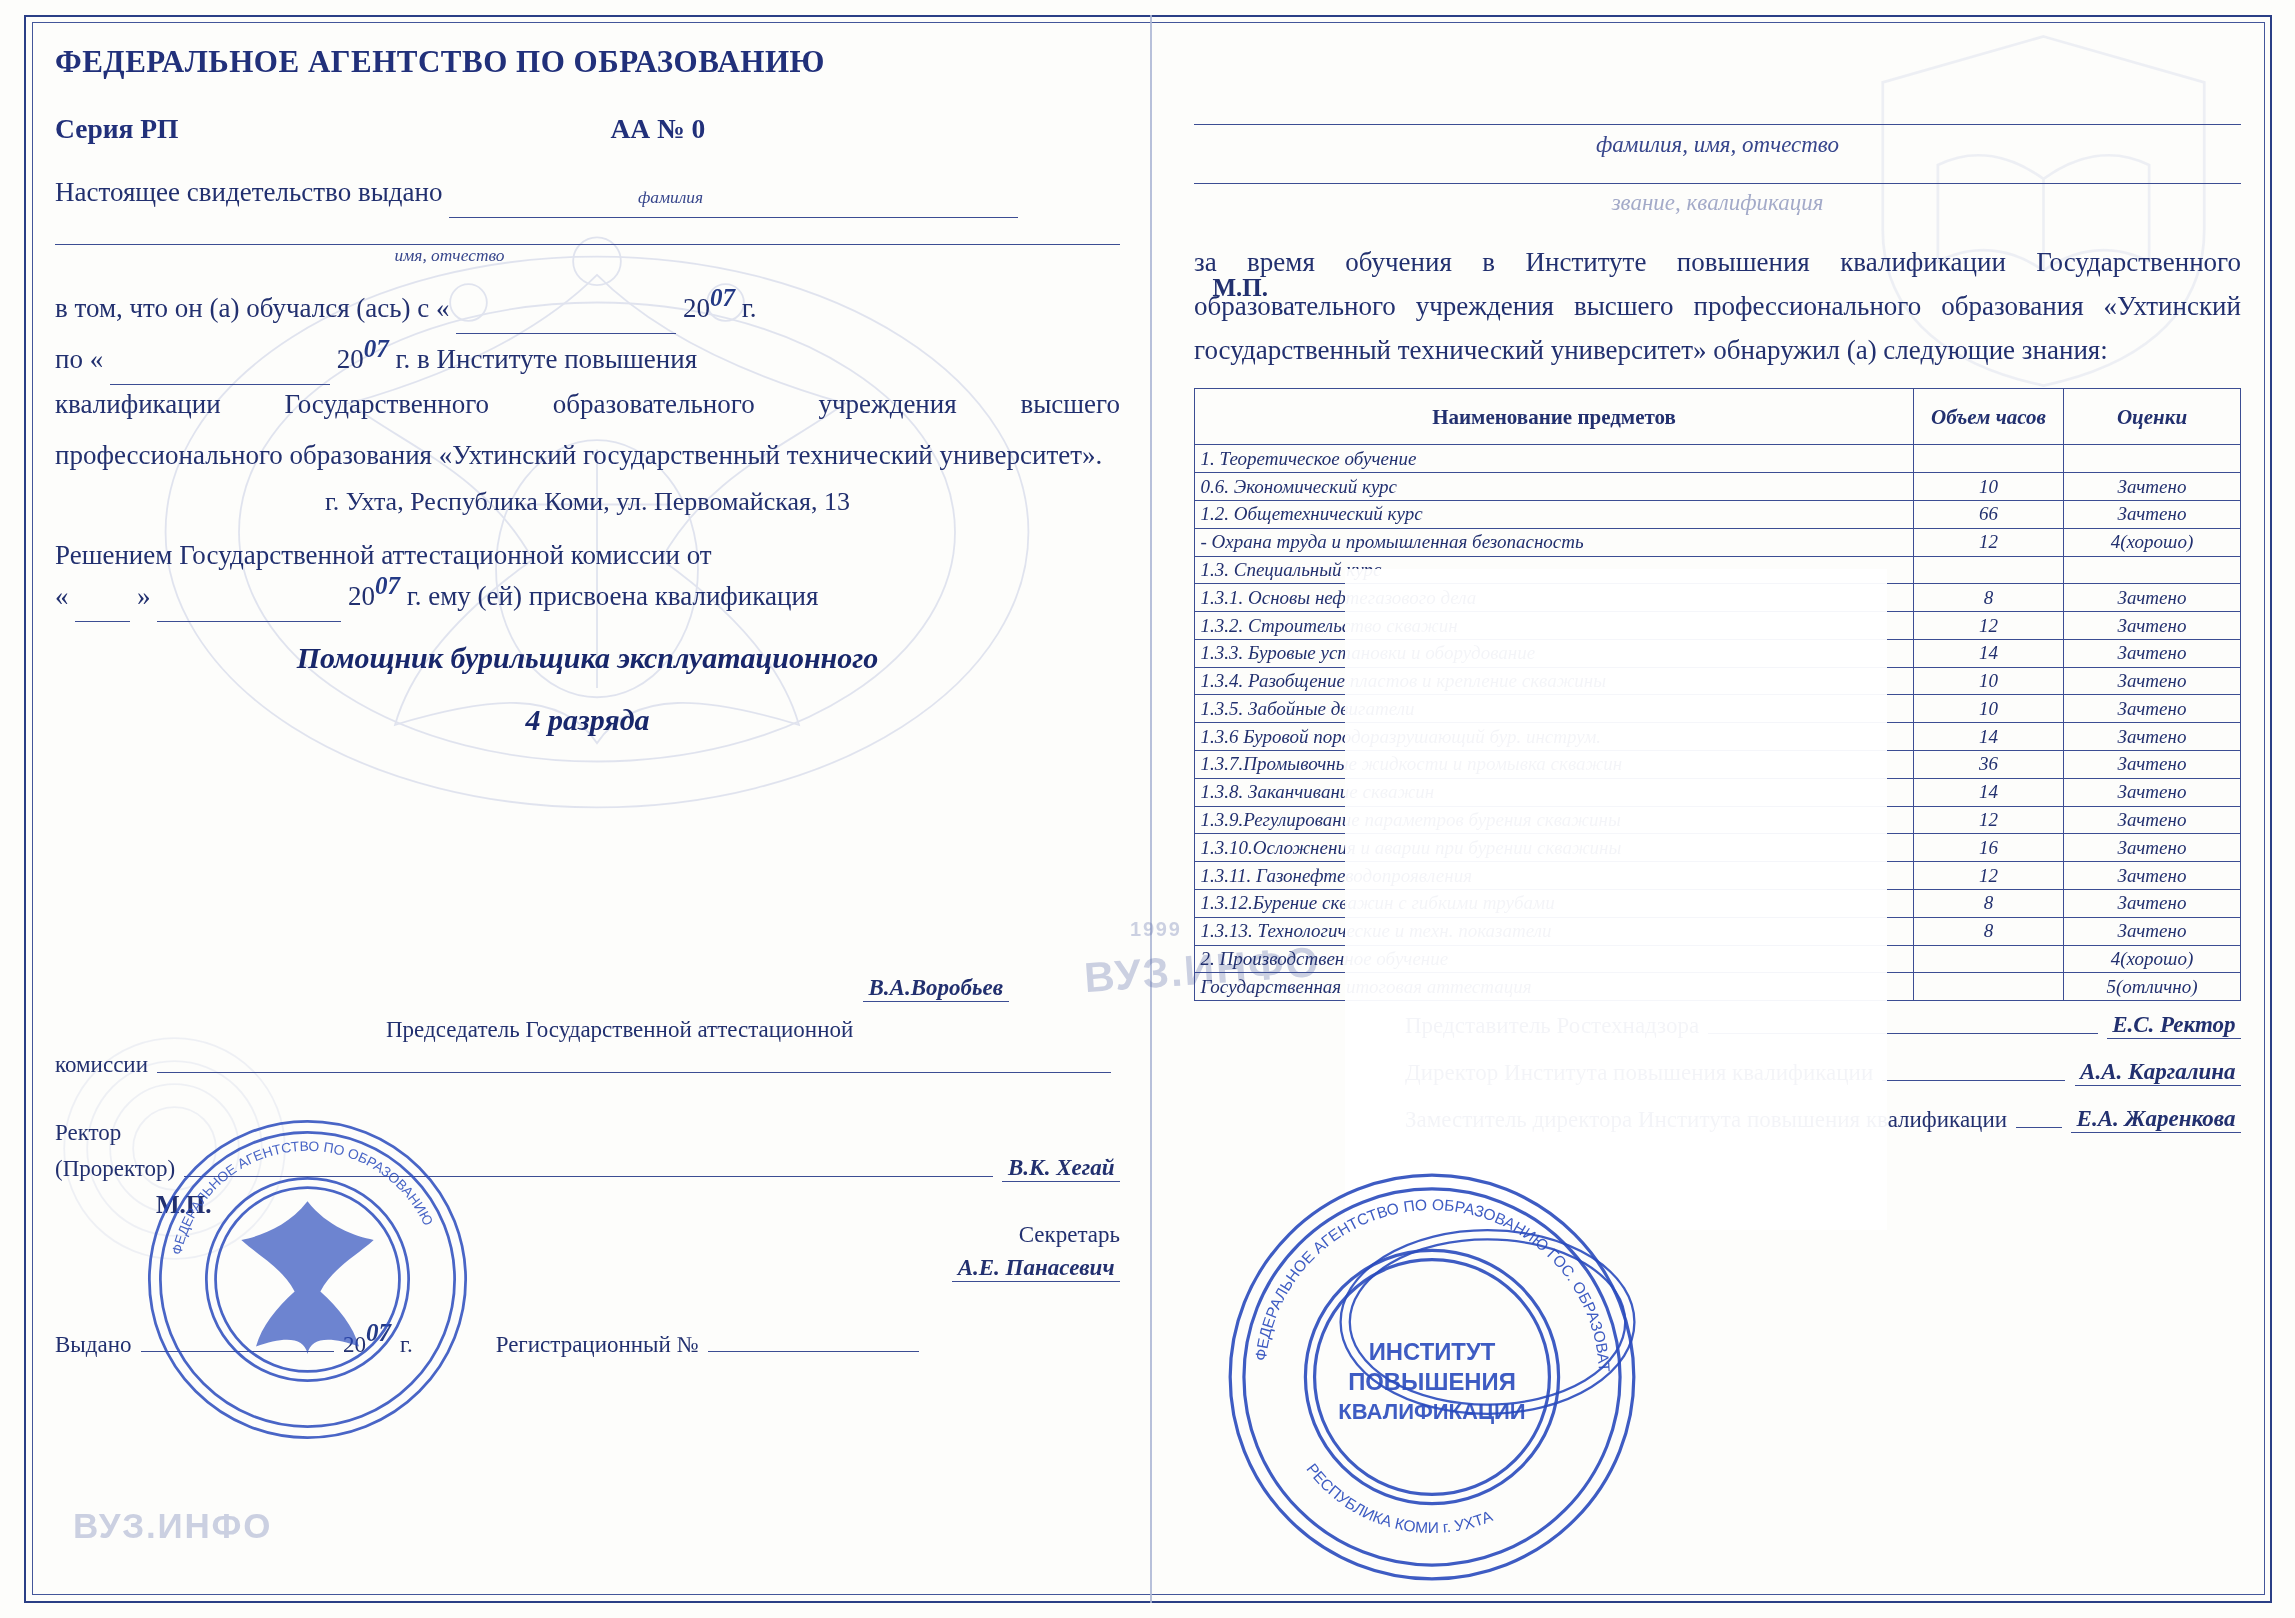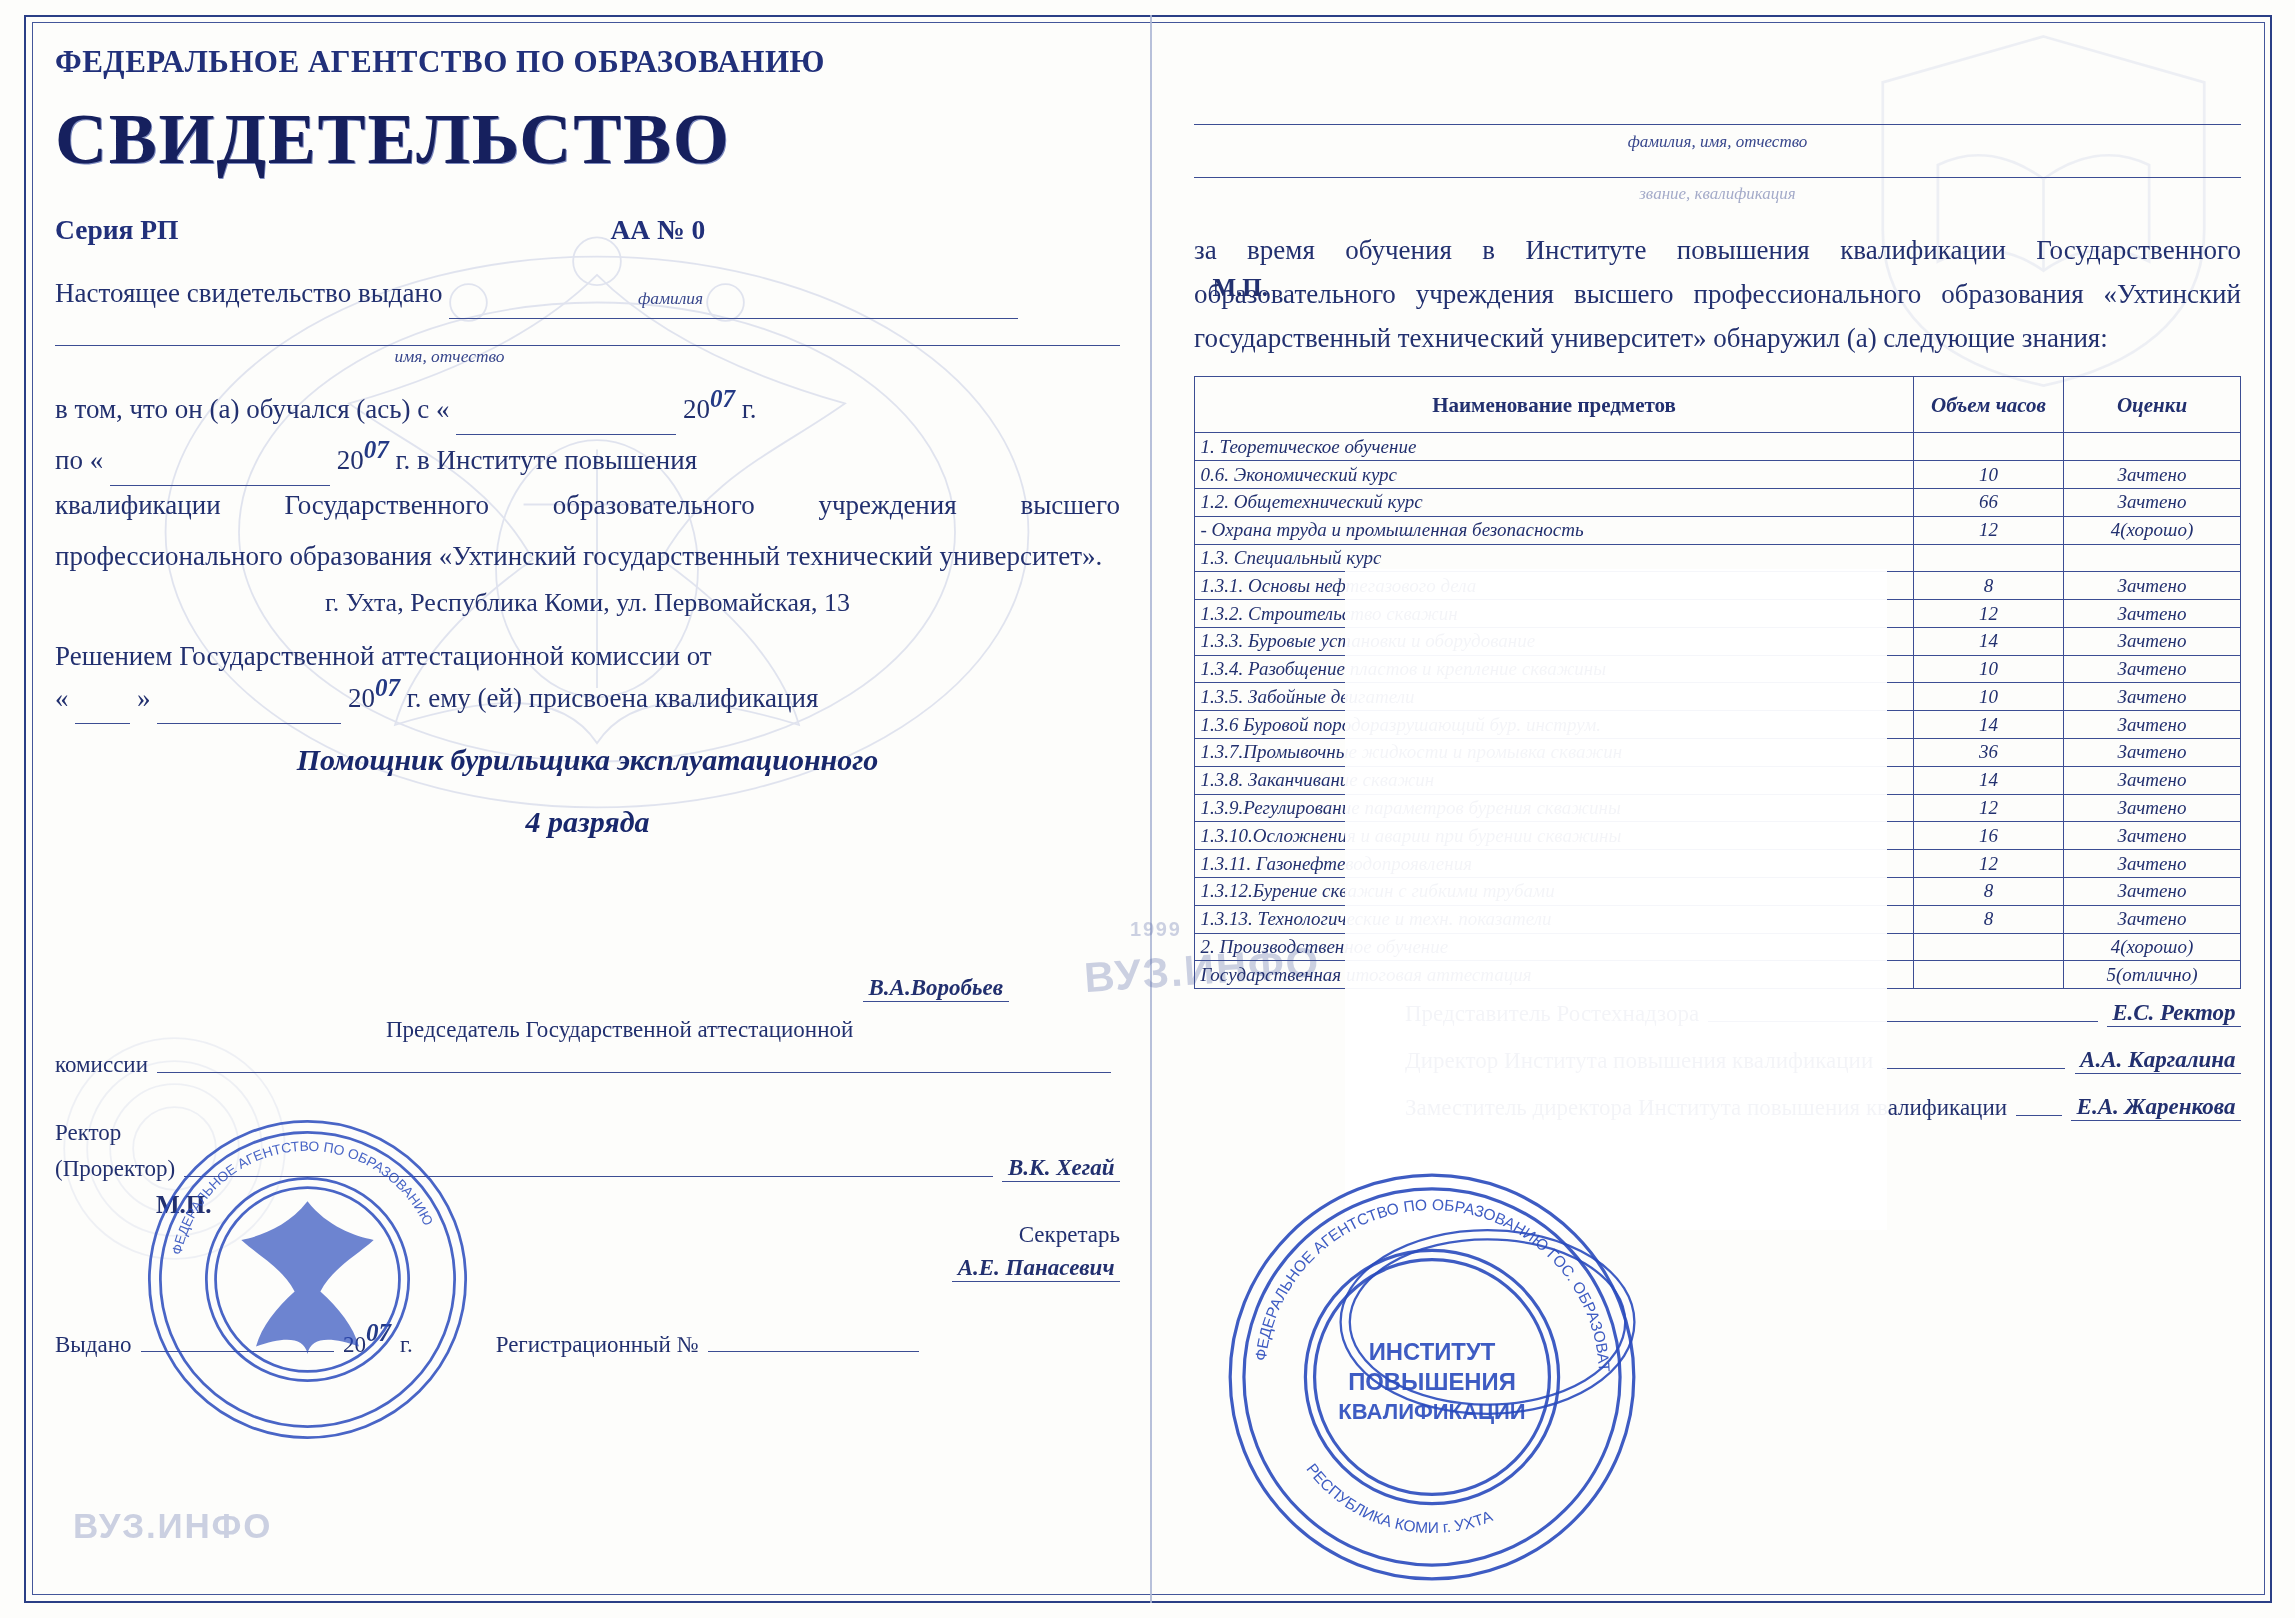--- a/index.html
+++ b/index.html
@@ -139,21 +139,21 @@
   }
   
   .right{
     position:absolute;
     left:1194px;top:44px;width:1047px;height:1524px;
   }
   .rl{
     border-bottom:1.5px solid #3c4d93;height:0.9px;width:100%;
   }
   .rcap{
-    font-size:17px;font-style:italic;color:#37468c;text-align:center;margin:7.3px 0 24px 0;
+    font-size:23px;font-style:italic;color:#37468c;text-align:center;margin:7.3px 0 24px 0;
   }
   .r-body{
     font-size:27px;line-height:44px;color:#22306f;text-align:justify;
     margin-top:9.2px;
   }
   table.marks{
     width:100%;
     border-collapse:collapse;
     margin-top:16.5px;
     font-size:19px;
@@ -232,21 +232,20 @@
     </g>
   </svg>
 
   <div class="wm-text" style="left:73px;top:1506px;font-size:35px;">ВУЗ.ИНФО</div>
   <div class="wm-text" style="left:1084px;top:946px;font-size:42px;transform:rotate(-4deg);">ВУЗ.ИНФО</div>
   <div class="wm-text" style="left:1130px;top:918px;font-size:20px;">1999</div>
 
   <div class="left">
 
     <div class="agency">ФЕДЕРАЛЬНОЕ АГЕНТСТВО ПО ОБРАЗОВАНИЮ</div>
-    <div class="title-big">СВИДЕТЕЛЬСТВО</div>
 
     <div class="serie-row">
       <span>Серия РП</span>
       <span class="num">АА № 0</span>
     </div>
 
     <div class="body-text" style="margin-top:22px;">
       <span>Настоящее свидетельство выдано</span>
       <span class="ln" style="width:569px;"></span>
     </div>

